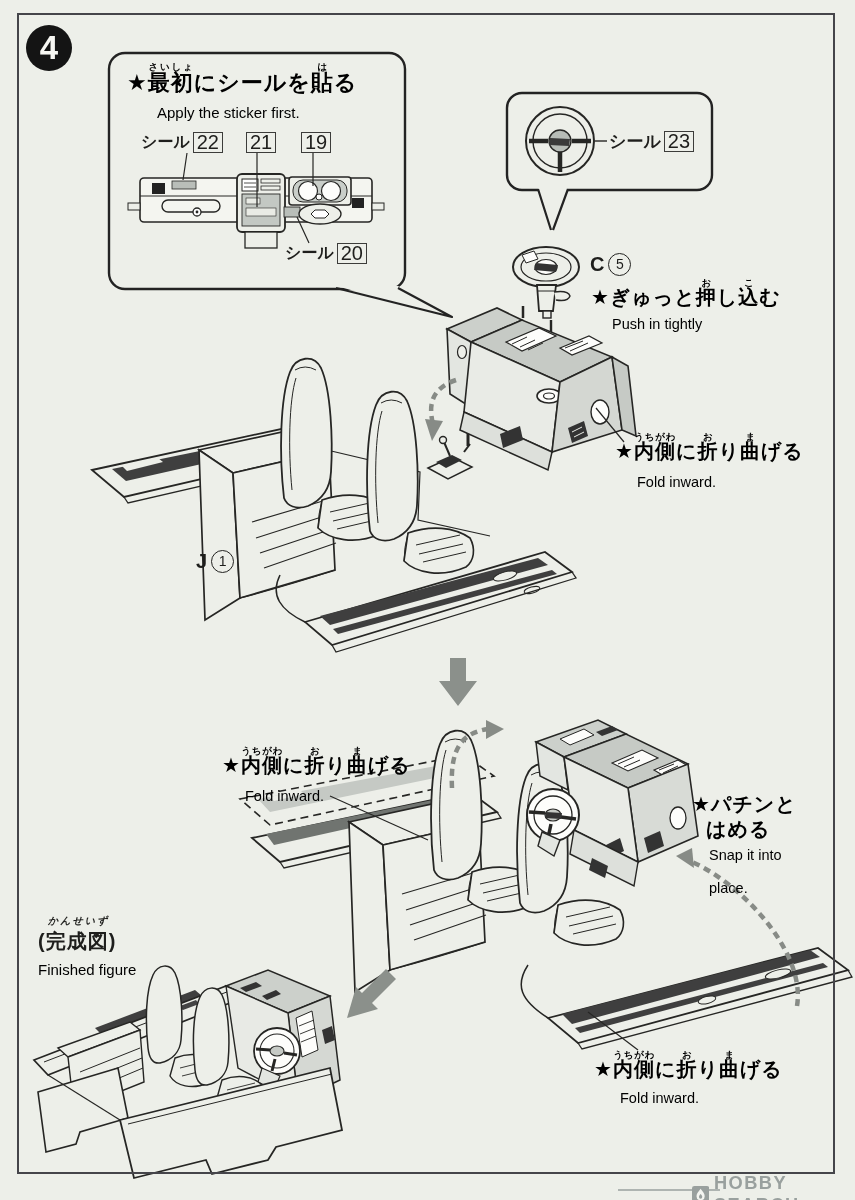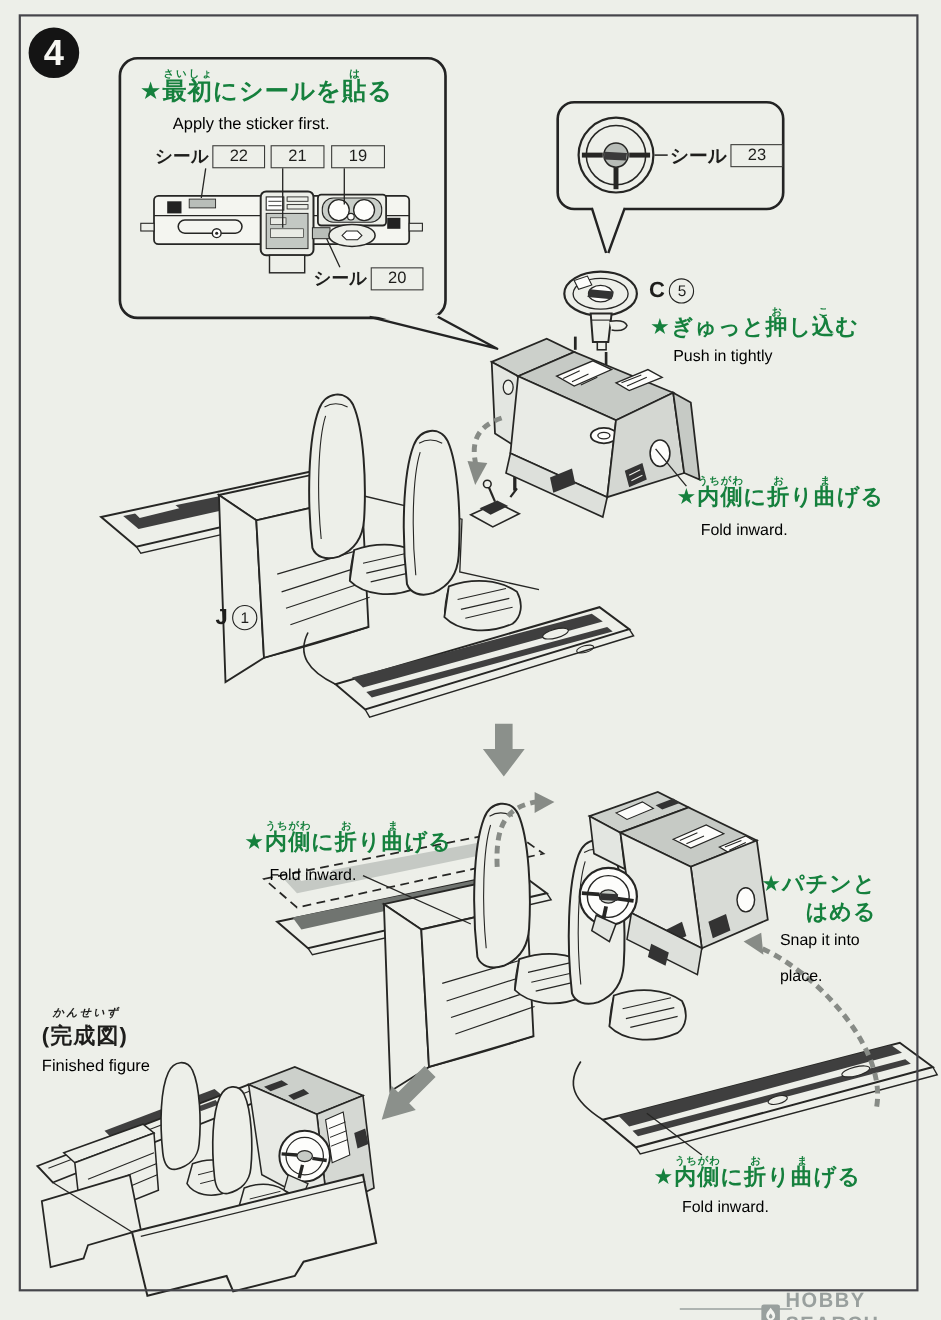--- a/index.html
+++ b/index.html
@@ -13,30 +13,30 @@
   #frame{
     left:17px;top:13px;width:814px;height:1157px;
     border:2px solid #45454a;pointer-events:none;
   }
   #svg-art{left:0;top:0;}
   .step-badge{
     left:26px;top:25px;width:46px;height:46px;border-radius:50%;
     background:#141414;color:#f6f6f2;font-size:33px;font-weight:700;
     display:flex;align-items:center;justify-content:center;
   }
-  .jp{font-weight:700;color:#15803d;letter-spacing:1px;line-height:1.05;white-space:nowrap;}
+  .jp{font-weight:700;color:#000000;letter-spacing:1px;line-height:1.05;white-space:nowrap;}
   .jp ruby rt{font-size:9.5px;font-weight:600;letter-spacing:0;}
   .en{font-weight:400;color:#000000;font-size:14.5px;white-space:nowrap;}
   .box-title{font-size:22px;}
   .note-jp{font-size:20px;}
   .sticker-label{font-size:16px;font-weight:700;display:flex;align-items:center;gap:3px;white-space:nowrap;justify-content:space-between;}
   .numbox{
     display:inline-block;border:1.5px solid #3c3c3a;background:transparent;
-    padding:0 15px;min-width:13px;height:19px;line-height:18px;
-    text-align:center;font-size:15px;font-weight:400;letter-spacing:0;
+    padding:0 3px;min-width:13px;height:19px;line-height:18px;
+    text-align:center;font-size:20px;font-weight:400;letter-spacing:0;
   }
   .part-label{font-size:20px;font-weight:700;display:flex;align-items:center;gap:4px;}
   .circnum{
     display:inline-block;width:21px;height:21px;border:1.6px solid #222220;
     border-radius:50%;text-align:center;line-height:20px;font-size:14px;font-weight:400;
   }
   .finished-furi{font-size:10px;font-weight:600;letter-spacing:2px;}
   .finished-jp{font-size:20px;font-weight:700;letter-spacing:1px;}
   .wm{display:flex;align-items:center;gap:5px;}
   .wm-text{color:#99a09e;font-weight:700;font-size:19px;letter-spacing:1.5px;transform:scaleX(.96);transform-origin:left;}
@@ -329,21 +329,21 @@
 <div class="abs part-label" style="left:196px;top:550px;">
   <span>J</span>
     <span class="circnum">1</span>
 </div>
 
 <div class="abs jp note-jp" style="left:222px;top:746px;">★<ruby>内側<rt>うちがわ</rt></ruby>に<ruby>折<rt>お</rt></ruby>り<ruby>曲<rt>ま</rt></ruby>げる</div>
 <div class="abs en" style="left:245px;top:788px;">Fold inward.</div>
 
 <div class="abs" style="left:692px;top:794px;">
   <div class="jp note-jp">★パチンと</div>
-  <div class="jp note-jp" style="margin:4px 0 0 14px;text-align:right;">はめる</div>
+  <div class="jp note-jp" style="margin:4px 0 0 14px;">はめる</div>
   <div class="en" style="margin:7px 0 0 17px;">Snap it into</div>
   <div class="en" style="margin:17px 0 0 17px;">place.</div>
 </div>
 
 <div class="abs" style="left:38px;top:914px;">
   <div class="finished-furi" style="margin-left:10px;font-style:italic;">かんせいず</div>
   <div class="finished-jp">(完成図)</div>
   <div class="en" style="margin-top:6px;font-size:15px;">Finished figure</div>
 </div>
 

